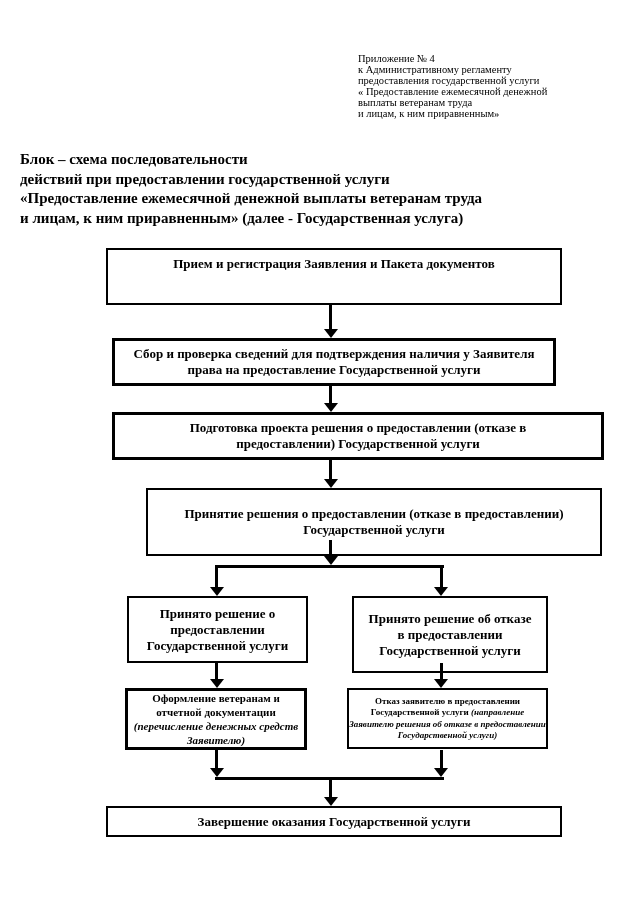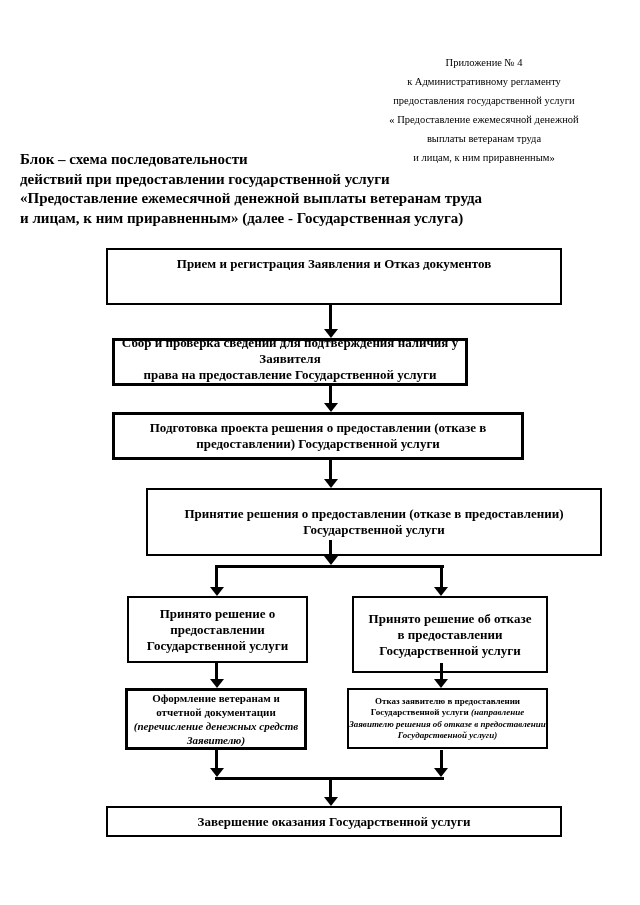--- a/index.html
+++ b/index.html
@@ -11,43 +11,42 @@
     color: var(--ink, #000000);
     font-family: "Liberation Serif", "DejaVu Serif", serif;
     overflow: hidden;
   }
   .pre { white-space: pre-line; }
 
   
   .annotation {
     position: absolute;
     left: 358px; top: 53px; width: 252px;
-    font-size: 10.5px; line-height: 19px;
-    text-align: center;
+    font-size: 10.5px; line-height: 11px;
   }
   .title {
     position: absolute;
     left: 20px; top: 150px; width: 600px;
     font-size: 15px; line-height: 19.5px;
     font-weight: bold; text-align: left;
   }
 
   
   .box {
     position: absolute; box-sizing: border-box;
     border: 2px solid var(--ink, #000);
     display: flex; align-items: center; justify-content: center;
     text-align: center; font-weight: bold;
     font-size: 13px; line-height: 16px;
     padding: 0 4px;
   }
   .box1 { left: 106px; top: 248px; width: 456px; height: 57px;
           align-items: flex-start; padding-top: 6px; }
-  .box2 { left: 112px; top: 338px; width: 356px; height: 48px; border-width: 3px; align-items: flex-end; }
-  .box3 { left: 112px; top: 412px; width: 412px; height: 48px; border-width: 3px; }
+  .box2 { left: 112px; top: 338px; width: 444px; height: 48px; border-width: 3px; }
+  .box3 { left: 112px; top: 412px; width: 492px; height: 48px; border-width: 3px; }
   .box4 { left: 106px; top: 488px; width: 456px; height: 68px; margin-left: 40px; }
   .box5l { left: 127px; top: 596px; width: 181px; height: 67px; justify-content: center; }
   .box5r { left: 352px; top: 596px; width: 196px; height: 77px; }
   .box6l { left: 125px; top: 688px; width: 182px; height: 62px; border-width: 3px;
            font-size: 11px; line-height: 14px; flex-direction: column; }
   .box6r { left: 347px; top: 688px; width: 201px; height: 61px;
            font-size: 9px; line-height: 11.5px; padding: 0 0; }
   .box7 { left: 106px; top: 806px; width: 456px; height: 31px; }
   .italic { font-style: italic; }
   .blk { display: block; }
@@ -85,21 +84,21 @@
 предоставления государственной услуги
 « Предоставление ежемесячной денежной
 выплаты ветеранам труда
 и лицам, к ним приравненным»</div>
   <div class="title pre">Блок – схема последовательности
 действий при предоставлении государственной услуги
 «Предоставление ежемесячной денежной выплаты ветеранам труда
 и лицам, к ним приравненным» (далее - Государственная услуга)</div>
 
   <div class="box box1">
-    <span class="pre">Прием и регистрация Заявления и Отказ документов</span>
+    <span class="pre">Прием и регистрация Заявления и Пакета документов</span>
   </div>
   <div class="vline c-a1"></div>
   <div class="arr a-a1"></div>
 
   <div class="box box2">
     <span class="pre">Сбор и проверка сведений для подтверждения наличия у Заявителя
 права  на предоставление Государственной услуги</span>
   </div>
   <div class="vline c-a2"></div>
   <div class="arr a-a2"></div>

